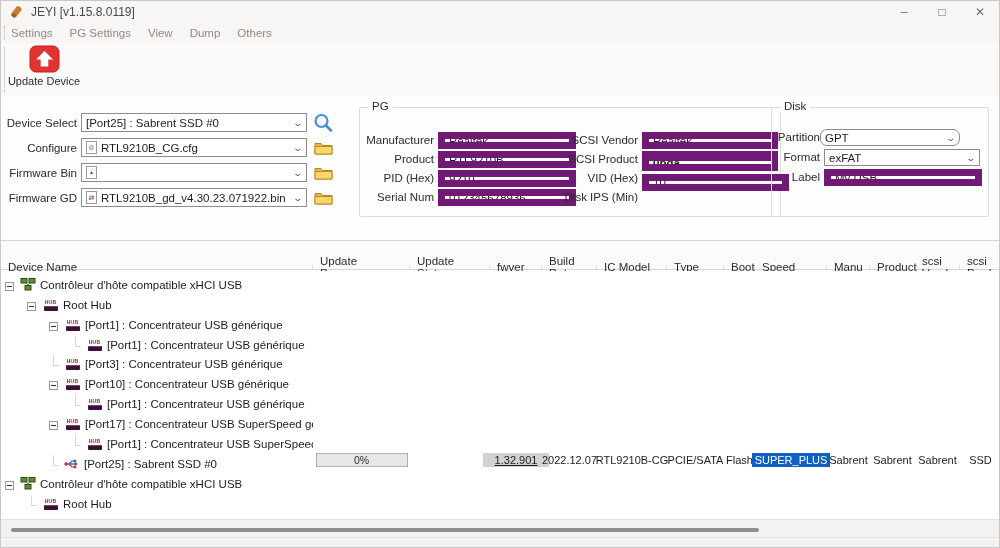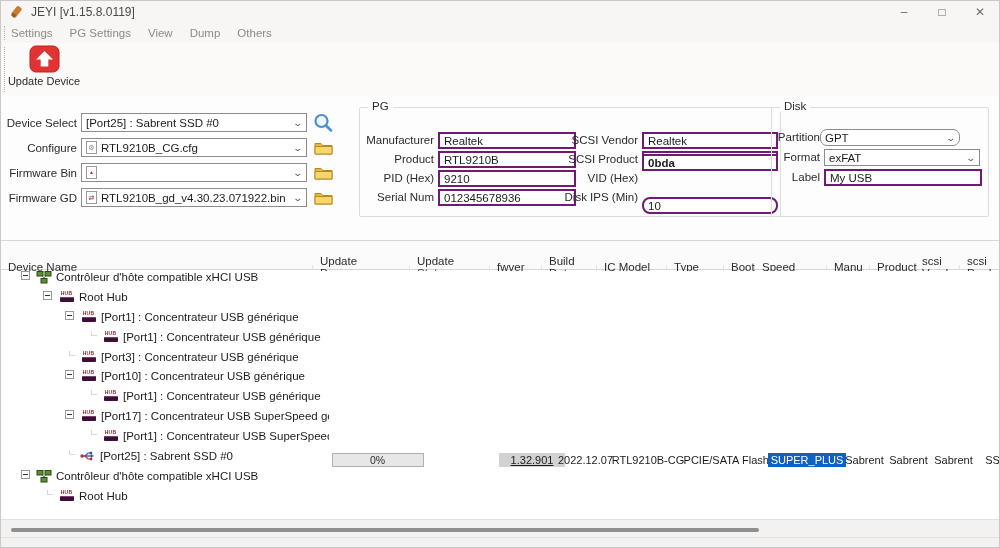--- a/index.html
+++ b/index.html
@@ -36,38 +36,38 @@
   .file-ico.cfg::after{content:"⚙";color:#8a8a8a;}
   .file-ico.bin::after{content:"▲";color:#c22;font-size:5px;}
   .file-ico.gd::after{content:"⇄";color:#8a2b2b;font-size:7px;}
   .row-icon{position:absolute;left:311px;top:0;width:22px;height:19px;display:flex;align-items:center;justify-content:center;cursor:default;}
   .folder{width:19px;height:14px;display:block;}
 
   
   .groupbox{position:absolute;border:1px solid #dcdcdc;border-radius:2px;}
   .groupbox .legend{position:absolute;top:-8px;left:8px;background:#fdfdfd;padding:0 4px;font-size:11.5px;color:#2b2b2b;}
   .gb-label{position:absolute;text-align:right;font-size:11.5px;color:#2b2b2b;line-height:17px;}
-  .gb-input{position:absolute;height:17px;border:2px solid #701a75;background:#fff;font-size:11.5px;color:#1c1c1c;padding:0 4px;outline:none;}
+  .gb-input{position:absolute;height:17px;border:7px solid #701a75;background:#fff;font-size:11.5px;color:#1c1c1c;padding:0 4px;outline:none;}
   .gb-select{position:absolute;height:17px;border:1px solid #8c8c8c;background:#fff;display:flex;align-items:center;padding:0 4px;}
   .gb-select .ctext{font-size:11.5px;color:#1c1c1c;flex:1;}
   .gb-select .chev{font-size:9px;color:#555;transform:scaleX(1.4);}
 
   
   .grid-header{position:absolute;top:239px;left:0;right:0;height:30px;background:#fbfbfb;border-top:1px solid #d6d6d6;border-bottom:1px solid #d6d6d6;display:flex;}
   .hcell{border-right:1px solid #e2e2e2;display:flex;align-items:center;padding:0 7px;font-size:11.5px;color:#2b2b2b;line-height:12px;margin-top:24px;}
   .c0{width:312px;flex:0 0 auto;}.c1{width:97px;flex:0 0 auto;}.c2{width:80px;flex:0 0 auto;}
   .c3{width:52px;flex:0 0 auto;text-decoration:underline;}.c4{width:55px;flex:0 0 auto;}.c5{width:70px;flex:0 0 auto;}
   .c6{width:57px;flex:0 0 auto;}.c7{width:31px;flex:0 0 auto;}.c8{width:72px;flex:0 0 auto;}
   .c9{width:43px;flex:0 0 auto;}.c10{width:45px;flex:0 0 auto;}.c11{width:45px;flex:0 0 auto;}
   .c12{width:41px;flex:0 0 auto;border-right:none;}
 
   
   .grid-body{position:absolute;top:270px;left:0;right:0;height:248px;background:#fff;overflow:hidden;}
   .trow{display:flex;height:19.9px;align-items:center;}
-  .tree-cell{width:312px;flex:0 0 auto;display:flex;align-items:flex-start;height:100%;overflow:hidden;margin-left:16px;}
+  .tree-cell{width:312px;flex:0 0 auto;display:flex;align-items:flex-end;height:100%;overflow:hidden;}
   .dcell{display:flex;align-items:center;justify-content:center;height:100%;font-size:11px;color:#1c1c1c;white-space:nowrap;}
   .ind0{width:4px;flex:0 0 auto;}.ind1{width:26px;flex:0 0 auto;}.ind2{width:48px;flex:0 0 auto;}.ind3{width:70px;flex:0 0 auto;}
   .expander{width:9px;height:9px;border:1px solid #999;background:#fff;position:relative;flex:0 0 auto;margin-right:4px;cursor:default;}
   .expander::after{content:"";position:absolute;left:1px;right:1px;top:3px;height:1px;background:#333;}
   .leafdash{width:9px;height:9px;flex:0 0 auto;margin-right:4px;position:relative;}
   .leafdash::after{content:"";position:absolute;left:4px;top:-6px;bottom:4px;width:5px;border-left:1px solid #d8d8d8;border-bottom:1px solid #d8d8d8;}
   .tlabel{font-size:11.5px;color:#1c1c1c;white-space:nowrap;margin-left:2px;}
   .hub-ico{display:inline-flex;flex-direction:column;align-items:center;width:17px;flex:0 0 auto;margin:0 2px;}
   .hub-ico i{font-style:normal;font-size:5px;font-weight:bold;color:#8b1d1d;line-height:5px;letter-spacing:.2px;}
   .hub-ico b{width:14px;height:5px;background:#3c1036;border-radius:1px;margin-top:1px;box-shadow:inset 0 1px 0 #7a4070;}
@@ -195,21 +195,21 @@
       <span class="gb-label" style="left:2px;top:81px;width:72px;">Serial Num</span>
       <input class="gb-input" style="left: 78px; top: 81px; width: 138px;" value="012345678936">
 
       <span class="gb-label" style="left:192px;top:24px;width:86px;">SCSI Vendor</span>
       <input class="gb-input" style="left: 282px; top: 24px; width: 136px;" value="Realtek">
       <span class="gb-label" style="left:192px;top:43px;width:86px;">SCSI Product</span>
       <input class="gb-input" style="left: 282px; top: 43px; width: 136px;" value="RTL9210B-CG">
       <span class="gb-label" style="left:192px;top:62px;width:86px;">VID (Hex)</span>
       <input class="gb-input" style="left: 282px; top: 46px; width: 136px; font-weight: bold;" value="0bda">
       <span class="gb-label" style="left:192px;top:81px;width:86px;">Disk IPS (Min)</span>
-      <input class="gb-input" style="left: 282px; top: 89px; width: 136px; border-radius: 8px;" value="10">
+      <input class="gb-input" style="left: 282px; top: 66px; width: 147px;" value="10">
     </fieldset>
 
     <fieldset class="groupbox" style="left:770px;top:11px;width:218px;height:110px;">
       <span class="legend">Disk</span>
       <span class="gb-label" style="left:2px;top:21px;width:46px;">Partition</span>
       <div class="gb-select" style="left:48px;top:21px;width:140px;border-radius:7px;">
         <span class="ctext">GPT</span>
         <span class="chev">⌄</span>
       </div>
       <span class="gb-label" style="left:2px;top:41px;width:46px;">Format</span>

